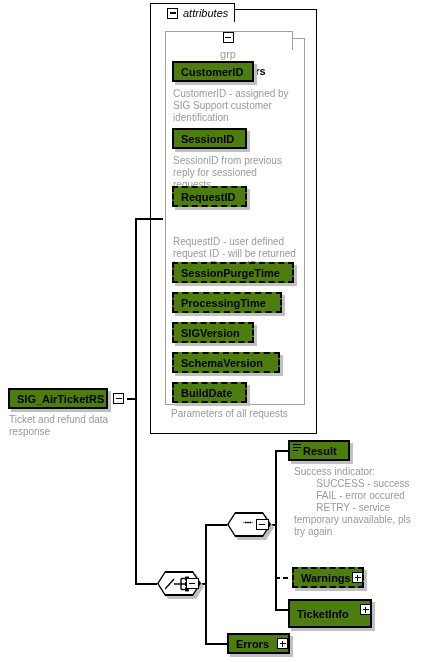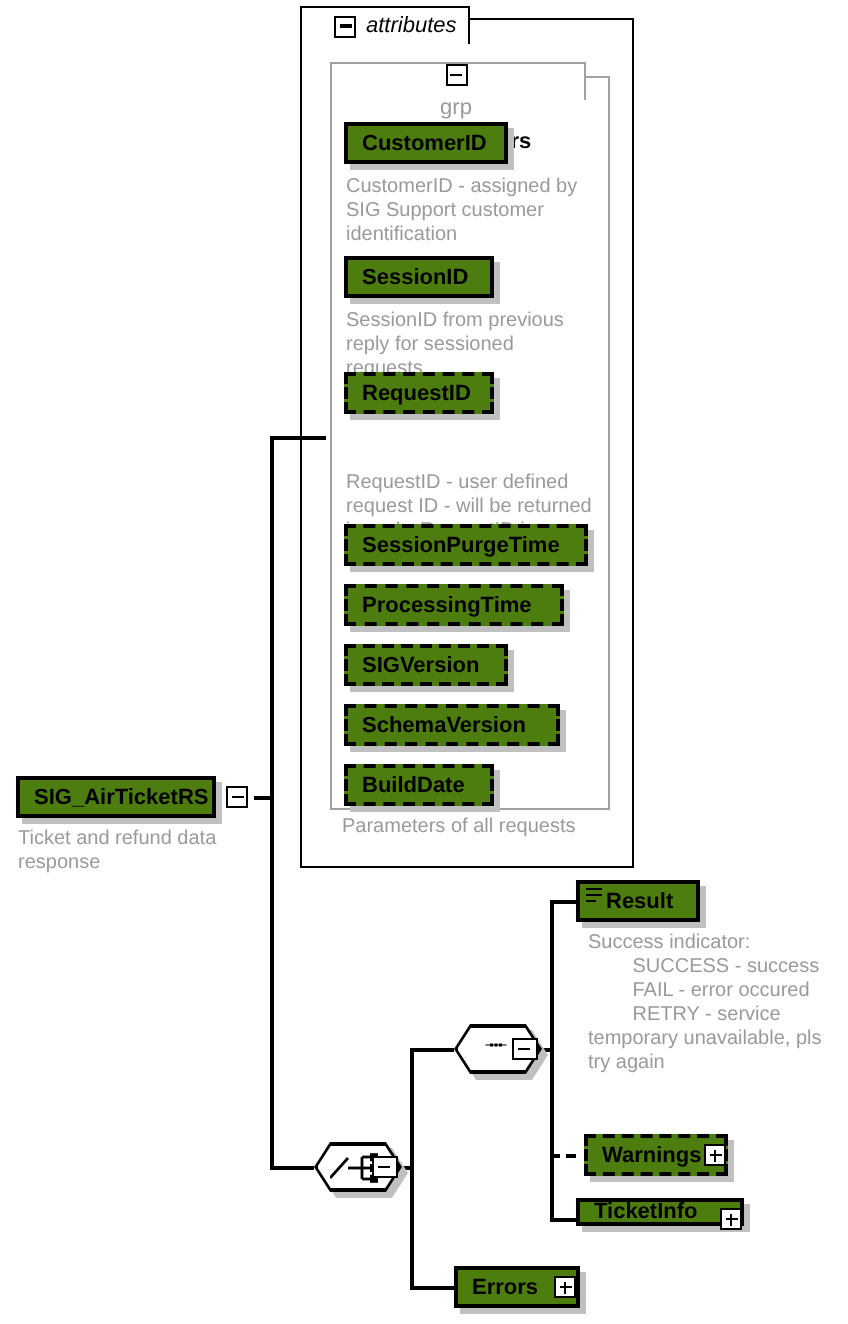--- a/index.html
+++ b/index.html
@@ -229,21 +229,21 @@
 <div class="desc" style="left:294px;top:466px;width:128px;">Success indicator:
 	SUCCESS - success
 	FAIL - error occured
 	RETRY - service temporary unavailable, pls try again</div>
 
 <div class="nodebox optional" style="left:292px;top:567px;width:72px;height:21px;">
   <span class="lbl">Warnings</span>
 </div>
 <div class="toggle plus" style="left:352px;top:572px;"></div>
 
-<div class="nodebox" style="left:288px;top:599px;width:84px;height:14px;">
+<div class="nodebox" style="left:288px;top:599px;width:84px;height:29px;">
   <span class="lbl">TicketInfo</span>
 </div>
 <div class="toggle plus" style="left:360px;top:604px;"></div>
 
 <div class="nodebox" style="left:227px;top:633px;width:63px;height:21px;">
   <span class="lbl">Errors</span>
 </div>
 <div class="toggle plus" style="left:277px;top:638px;"></div>
 
 </body></html>

